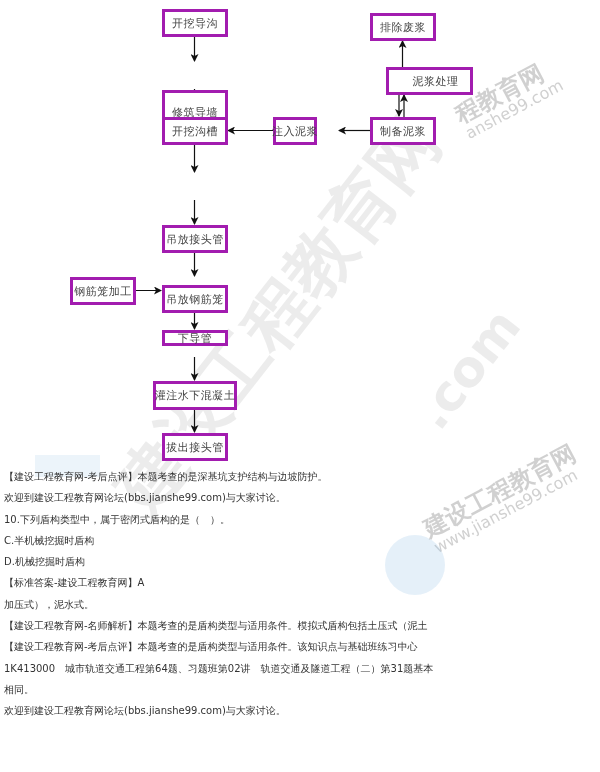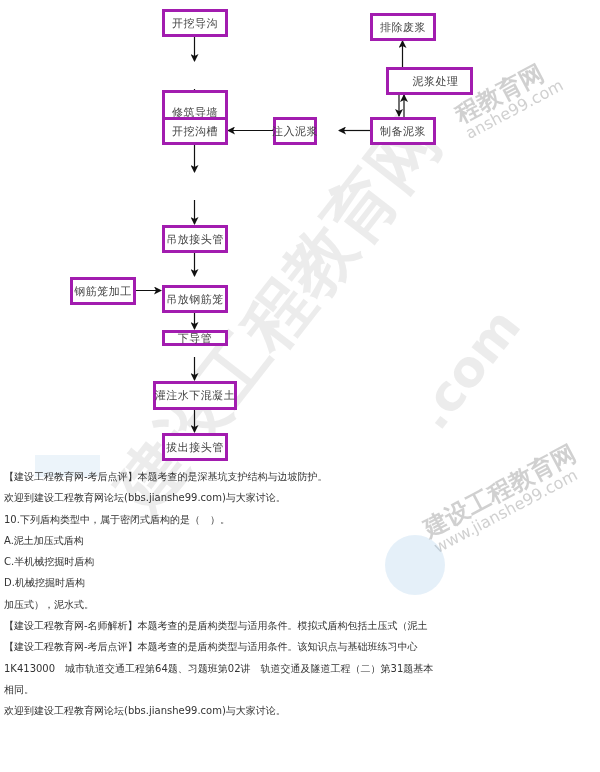--- a/index.html
+++ b/index.html
@@ -78,22 +78,22 @@
   <div class="box" style="left:162px;top:277px;width:66px;height:28px;margin-top:8px;">吊放钢筋笼</div>
   <div class="box" style="left:162px;top:330px;width:66px;height:16px;">下导管</div>
   <div class="box" style="left:153px;top:381px;width:84px;height:29px;">灌注水下混凝土</div>
   <div class="box" style="left:162px;top:433px;width:66px;height:28px;">拔出接头管</div>
 </div>
 
 <div class="text">
   <p>【建设工程教育网-考后点评】本题考查的是深基坑支护结构与边坡防护。</p>
   <p>欢迎到建设工程教育网论坛(bbs.jianshe99.com)与大家讨论。</p>
   <p>10.下列盾构类型中，属于密闭式盾构的是（　）。</p>
-  <p>A.泥土加压式盾构</p>
   <p>C.半机械挖掘时盾构</p>
   <p>D.机械挖掘时盾构</p>
+  <p>【标准答案-建设工程教育网】A</p>
   <p>加压式），泥水式。</p>
   <p>【建设工程教育网-名师解析】本题考查的是盾构类型与适用条件。模拟式盾构包括土压式（泥土</p>
   <p>【建设工程教育网-考后点评】本题考查的是盾构类型与适用条件。该知识点与基础班练习中心</p>
   <p>1K413000　城市轨道交通工程第64题、习题班第02讲　轨道交通及隧道工程（二）第31题基本</p>
   <p>相同。</p>
   <p>欢迎到建设工程教育网论坛(bbs.jianshe99.com)与大家讨论。</p>
 </div>
 
 </body></html>

